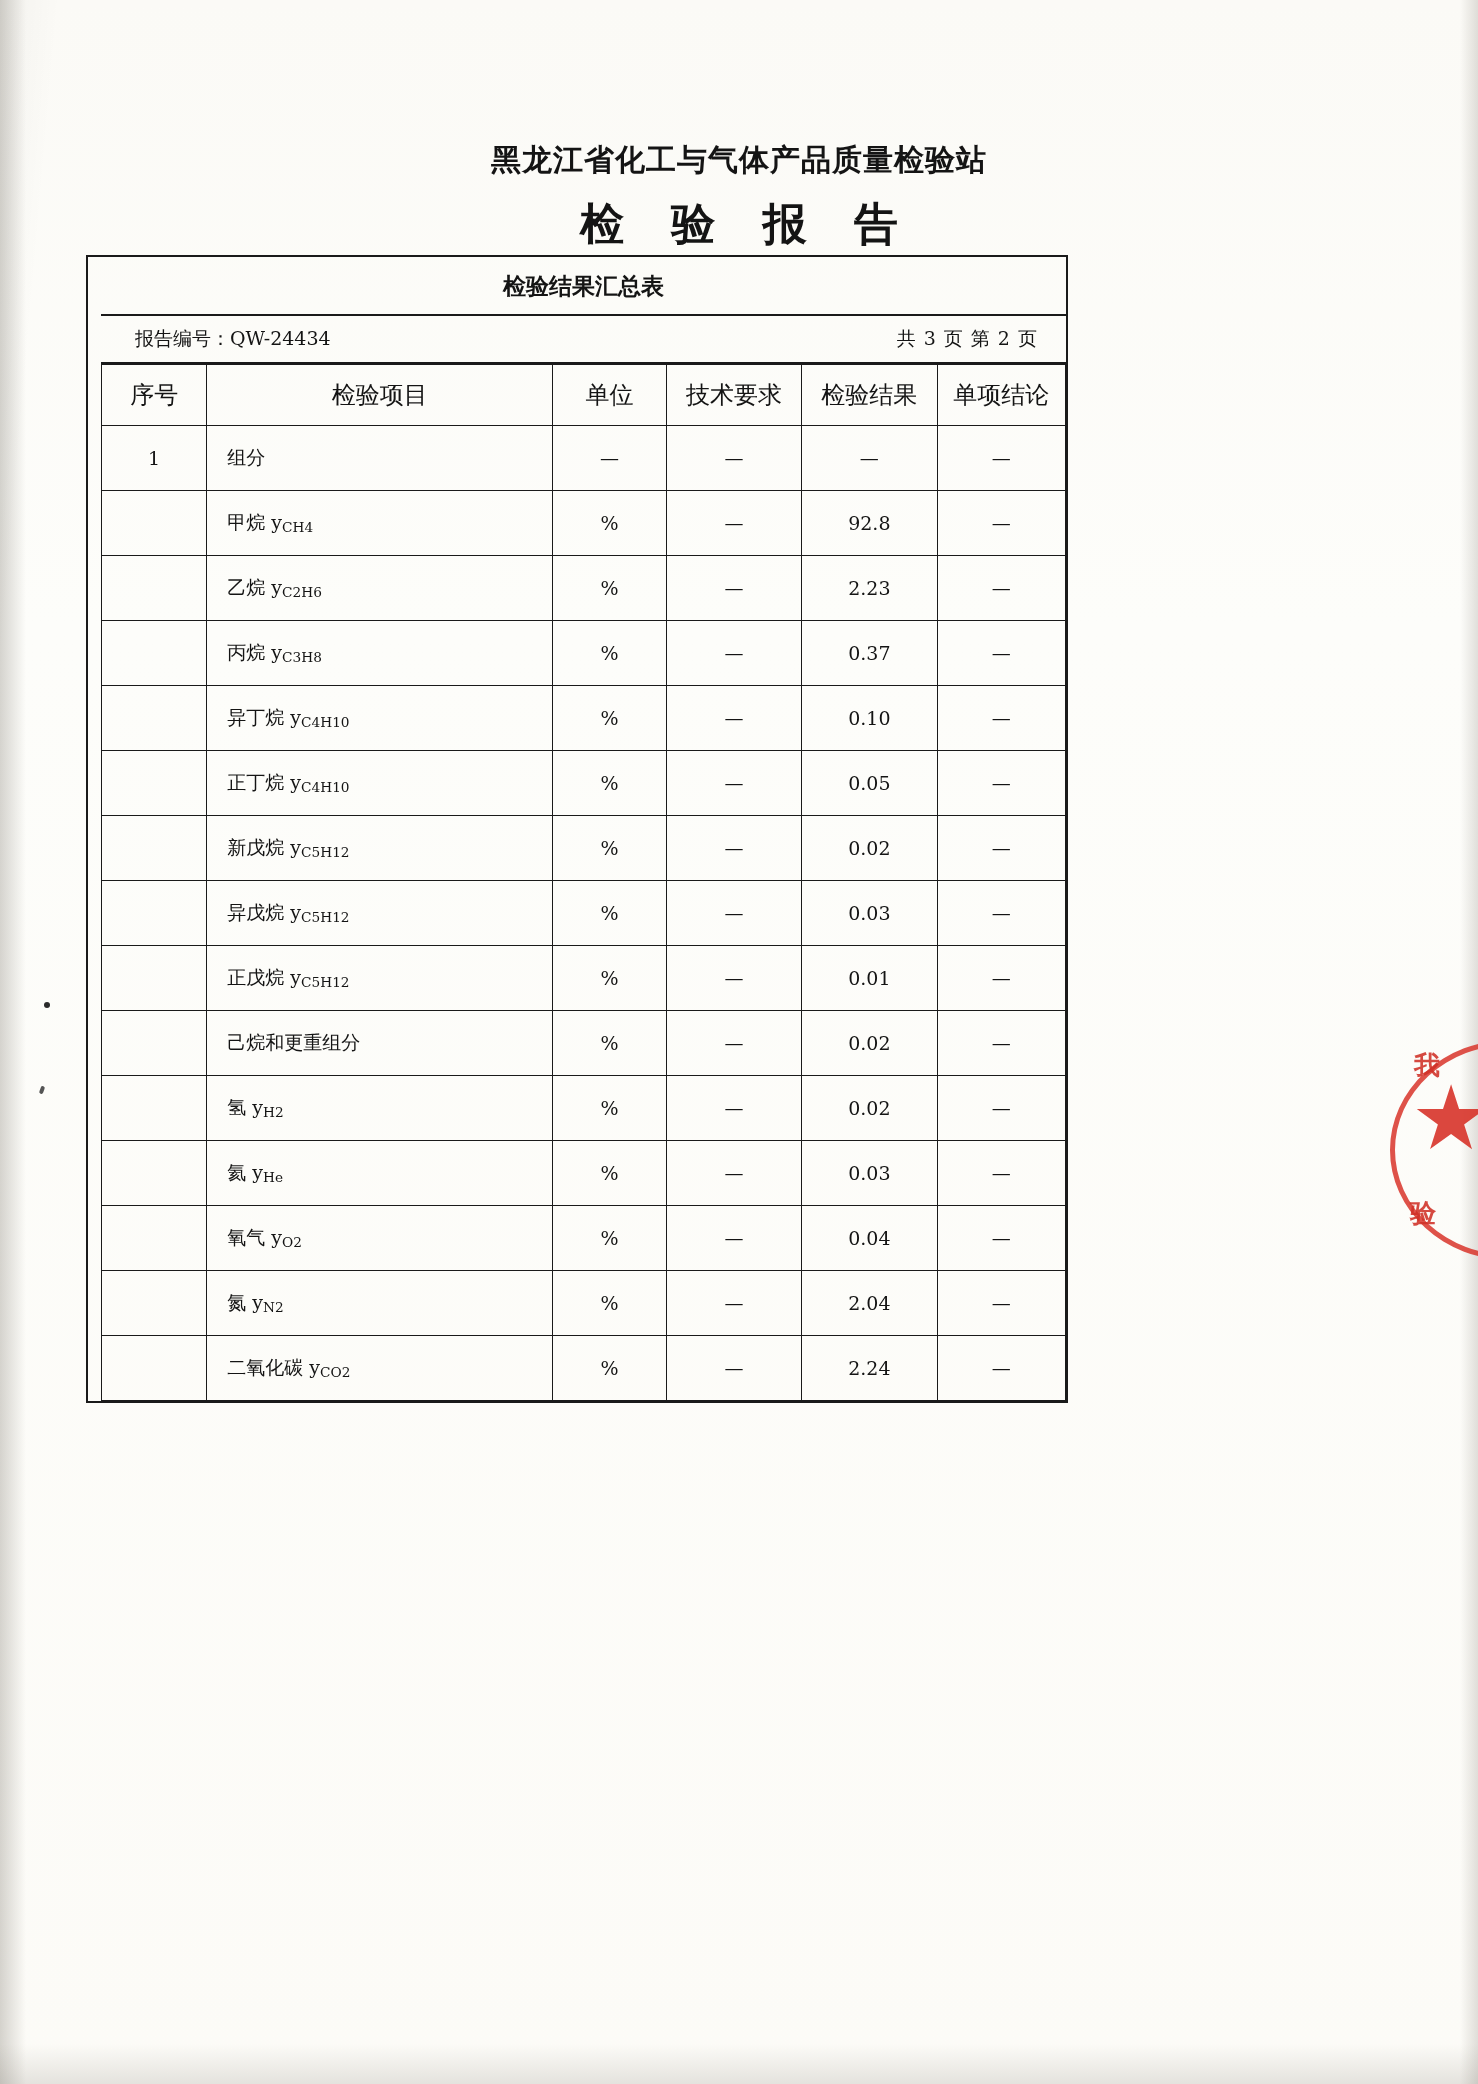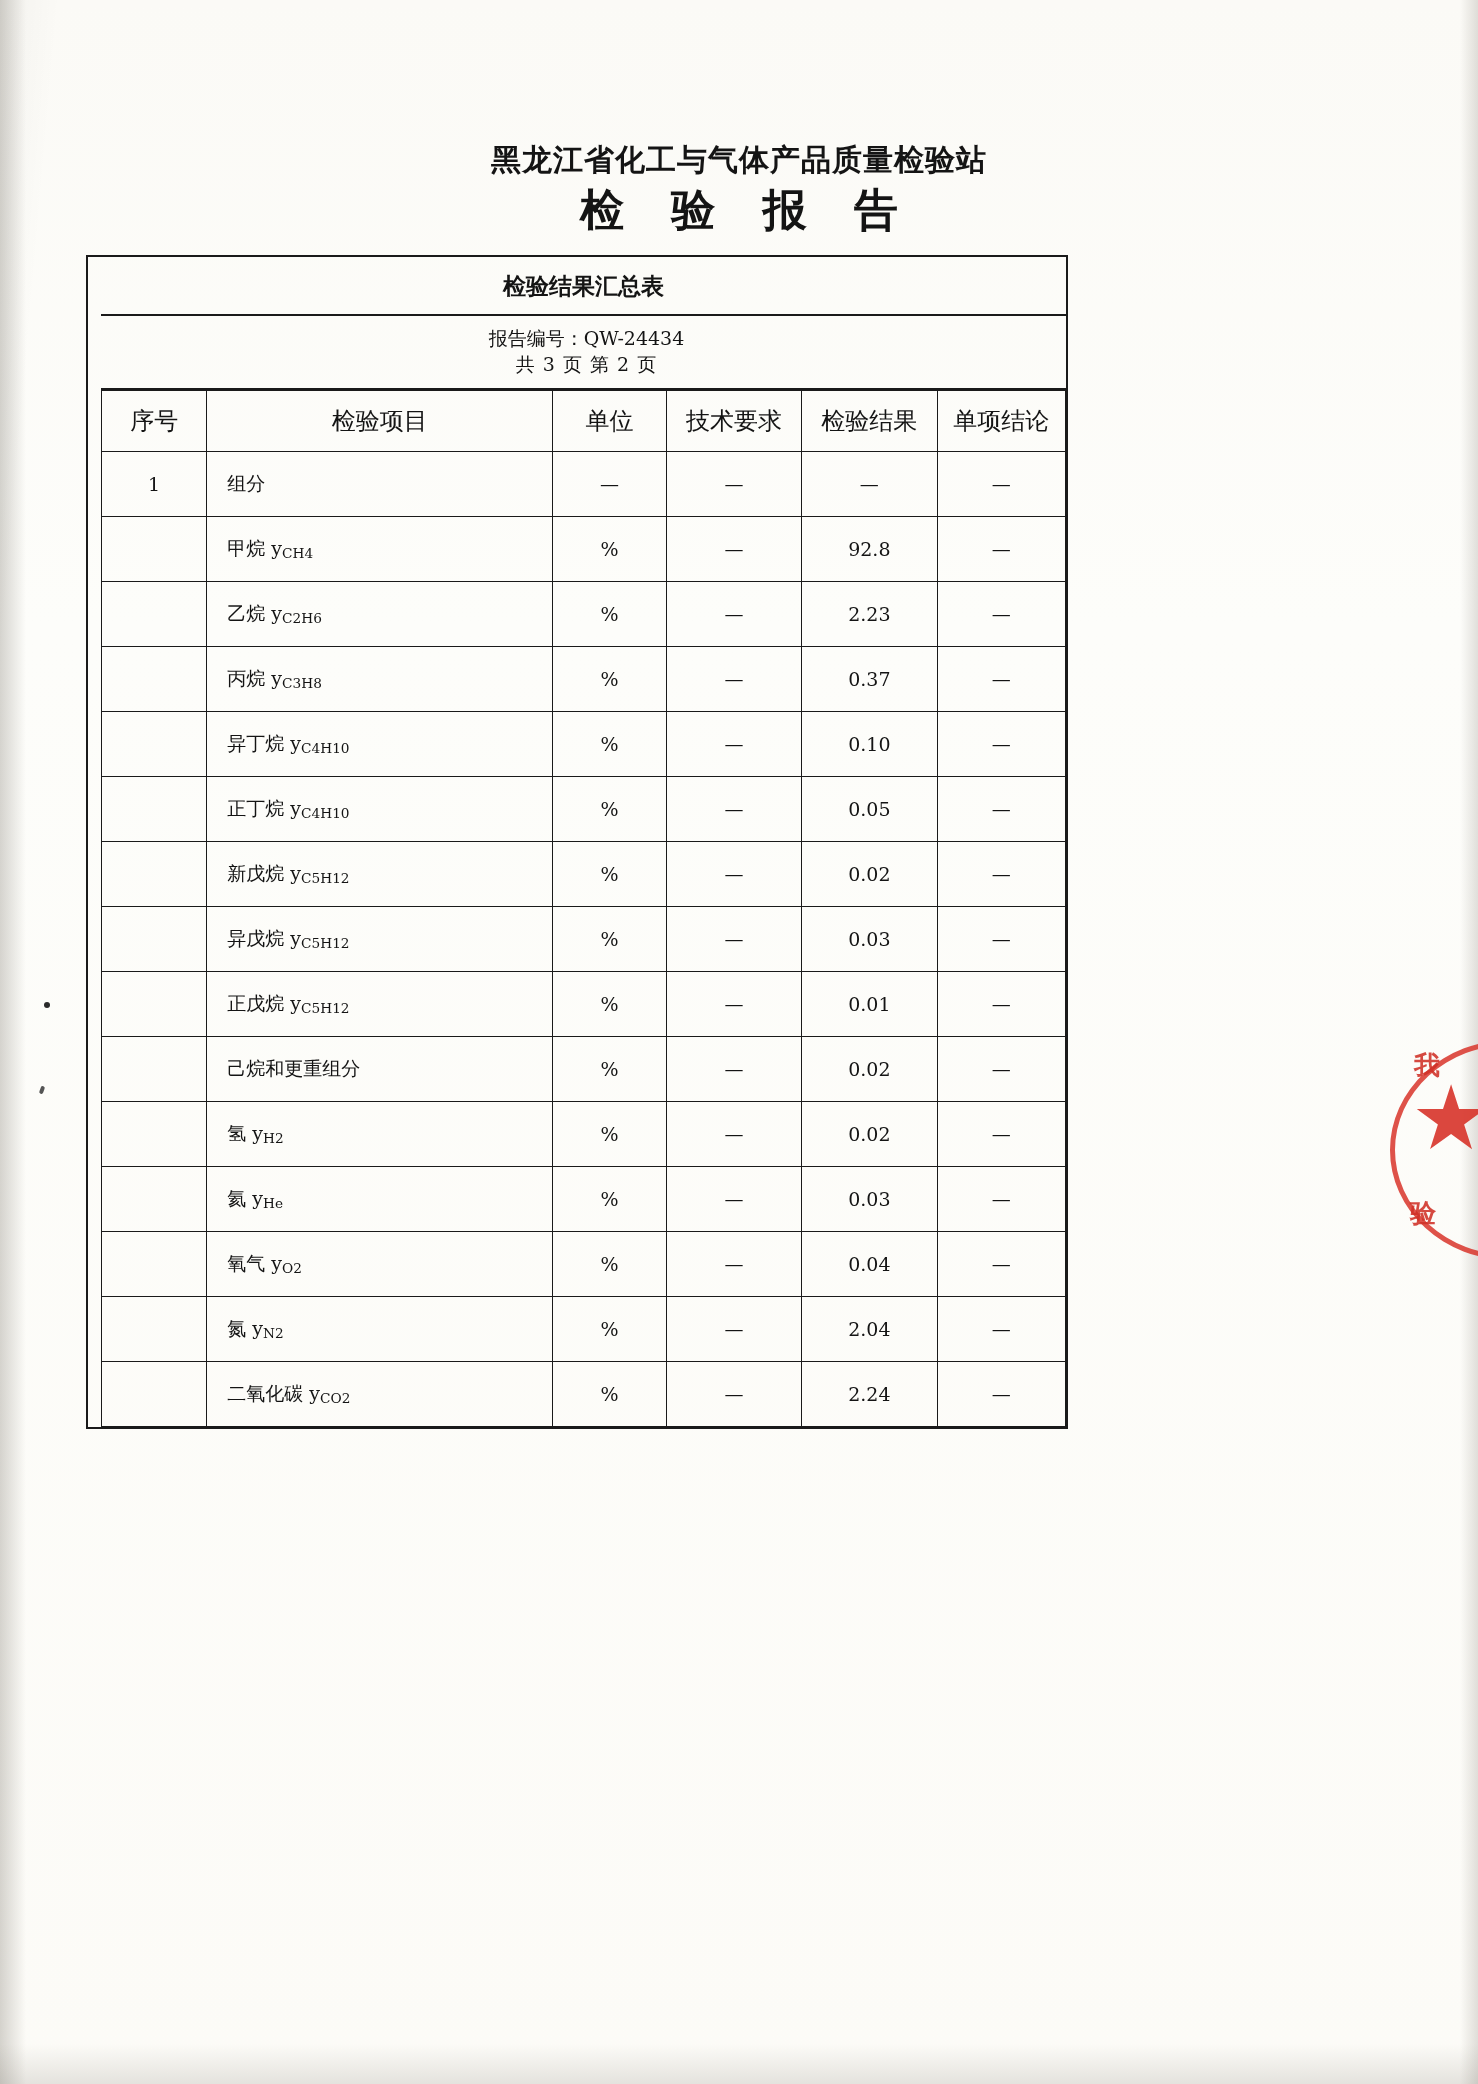--- a/index.html
+++ b/index.html
@@ -50,20 +50,21 @@
     top: 140px;
     text-align: center;
   }
   .org-name {
     font-size: 30px;
     font-weight: 700;
     letter-spacing: 1px;
     font-family: "DejaVu Serif", "Liberation Serif", serif;
   }
   .report-title {
+    margin-top: 14px;
     font-size: 44px;
     font-weight: 700;
     letter-spacing: 16px;
     padding-left: 16px;
   }
 
   
   .frame {
     position: absolute;
     left: 86px;
@@ -80,21 +81,20 @@
     padding: 14px 0 12px;
     border-bottom: 2px solid #1a1a1a;
   }
   .meta-row {
     display: flex;
     justify-content: space-between;
     align-items: center;
     padding: 10px 28px 10px 34px;
     border-bottom: 2px solid #1a1a1a;
     font-size: 19px;
-    flex-direction: column;
   }
   .meta-left { white-space: nowrap; }
   .meta-right { white-space: nowrap; letter-spacing: 1px; }
 
   table.results {
     width: 100%;
     border-collapse: collapse;
     table-layout: fixed;
   }
   table.results th,

